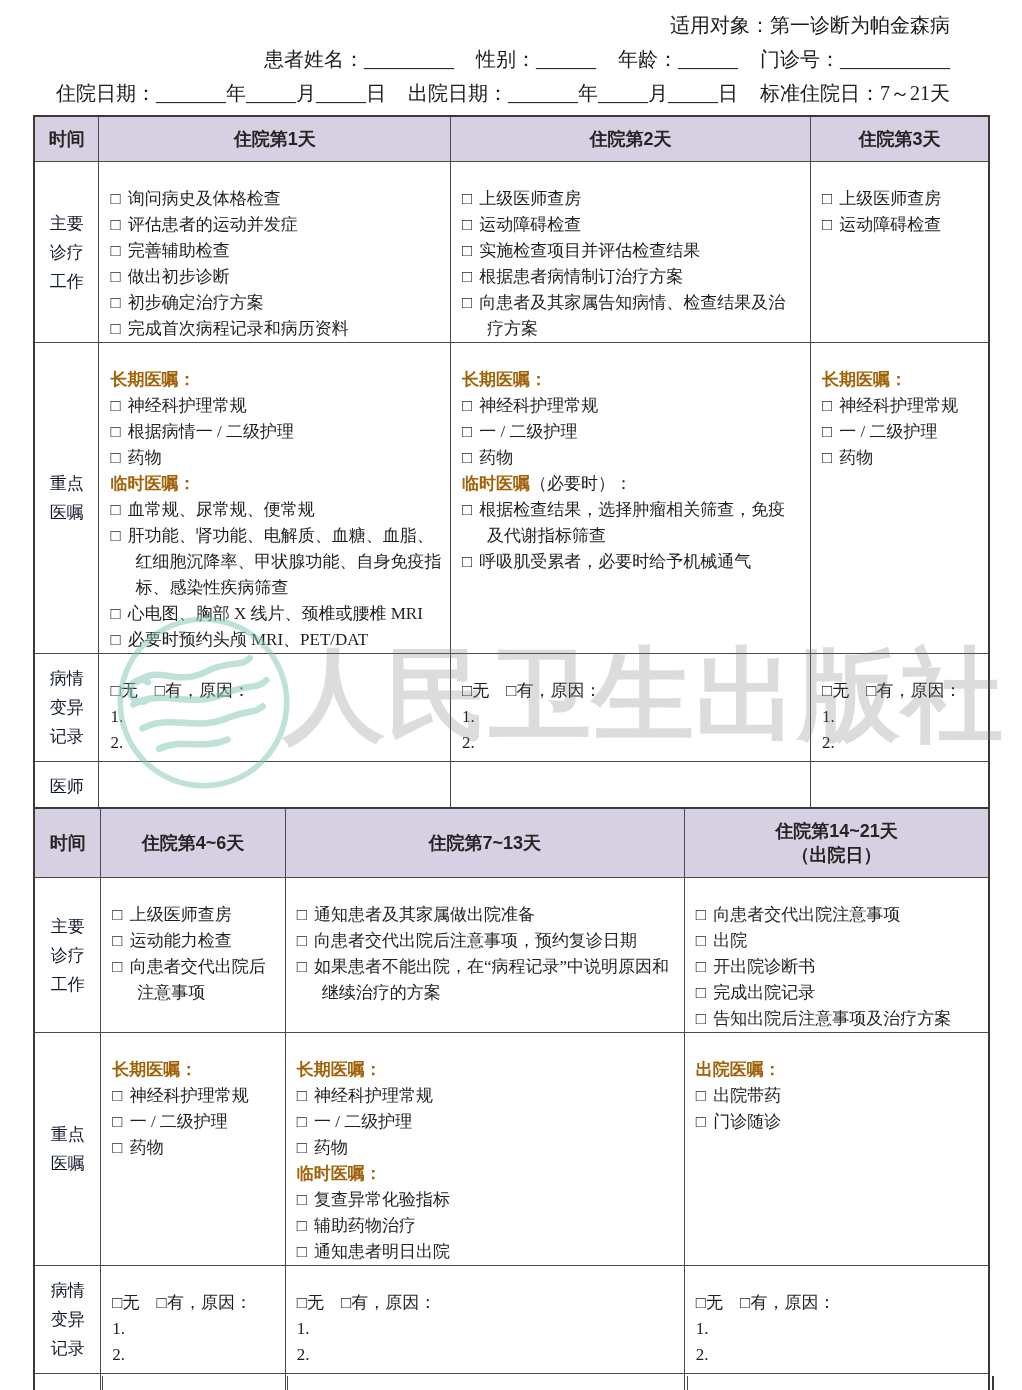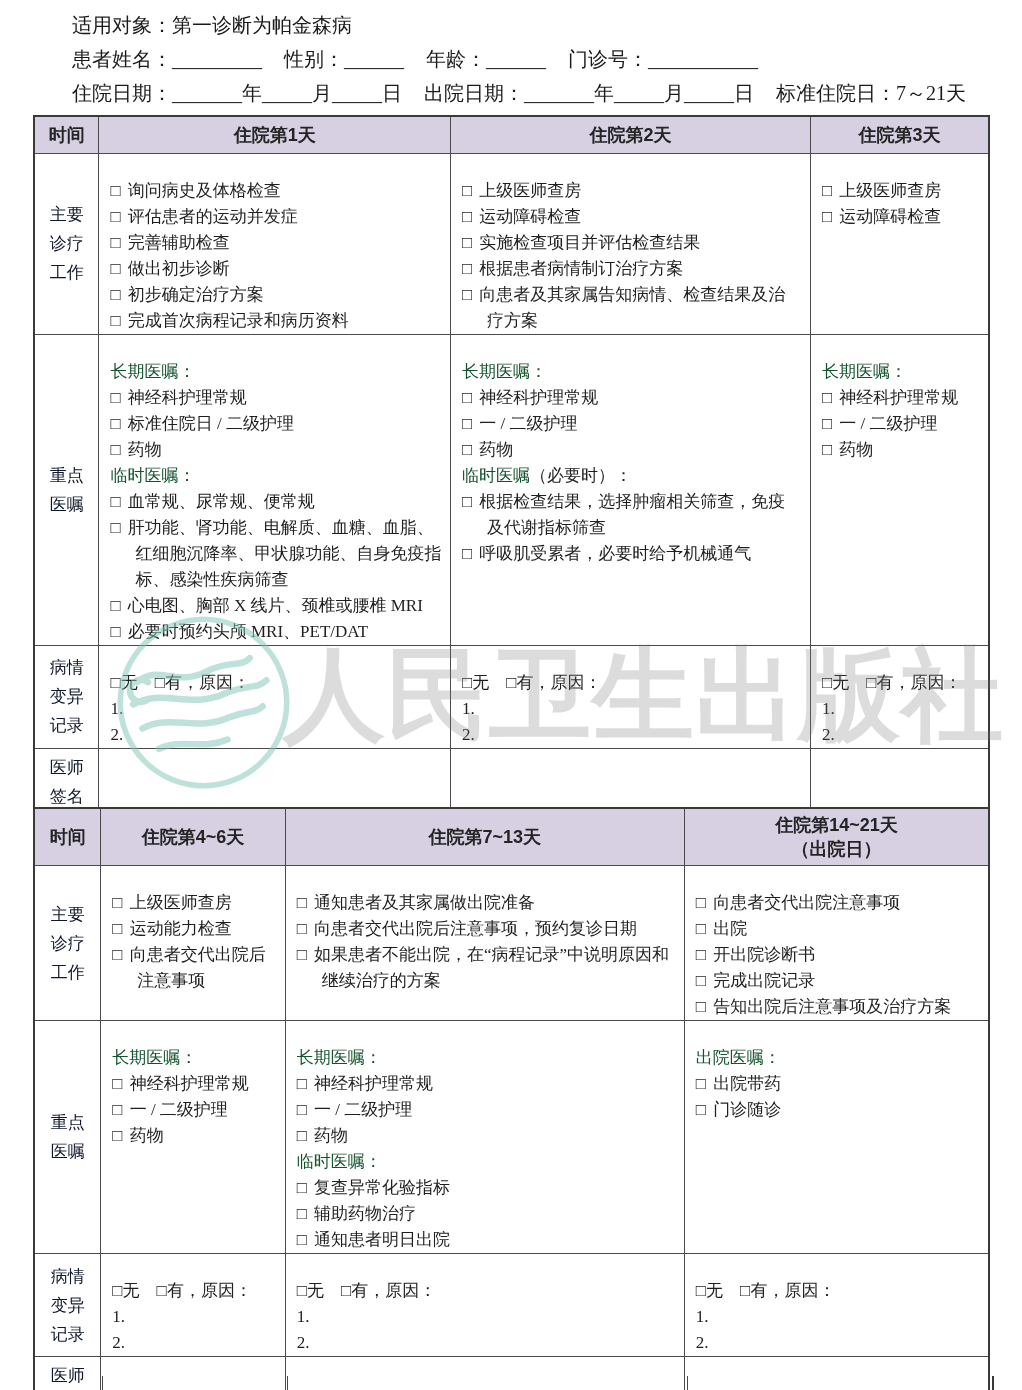--- a/index.html
+++ b/index.html
@@ -9,35 +9,35 @@
     background:#ffffff;
     overflow:hidden;
     color:#1c1c1c;
     font-family:"Liberation Serif","DejaVu Serif",serif;
   }
   
   #form-head{
     position:absolute;left:72px;top:8px;width:900px;
     font-size:20px;line-height:34px;color:#1a1a1a;
   }
-  #form-head .fh-line{white-space:nowrap;display:flex;}
+  #form-head .fh-line{white-space:nowrap;display:flex;justify-content:flex-end;}
   #form-head .fh-line .seg{margin-right:22px;}
   
   table.cp{
     position:absolute;left:33px;width:957px;
     border-collapse:collapse;table-layout:fixed;
     border:2px solid #3a3a3a;
     background:transparent;
   }
   #table1{top:115px;}
   #table2{top:807px;}
   table.cp th,table.cp td{
     border:1px solid #4a4a4a;
     vertical-align:top;
-    padding:4px;
+    padding:10px;
   }
   table.cp thead th{
     background:#d7cfe2;
     font-family:"Liberation Sans","DejaVu Sans",sans-serif;
     font-weight:bold;font-size:18px;color:#242424;
     text-align:center;vertical-align:middle;
     white-space:pre-line;line-height:24px;
   }
   #table1 thead tr{height:37px;}
   #table2 thead tr{height:57px;}
@@ -57,21 +57,21 @@
   }
   table.cp td{padding:24px 8px 0 11px;}
   .it{
     font-size:17px;line-height:26px;color:#1f1f1f;
     font-family:"Liberation Serif","DejaVu Serif",serif;
   }
   .it.check{padding-left:25px;text-indent:-25px;}
   .it .box{margin-right:7px;color:#2a2a2a;}
   .it.bold,.it .bold{
     font-family:"Liberation Sans","DejaVu Sans",sans-serif;
-    font-weight:normal;color:#14532d;
+    font-weight:bold;color:#a16207;
   }
   
   #sliver{
     position:absolute;left:33px;top:1376px;width:957px;height:14px;
     border-left:2px solid #3a3a3a;border-right:2px solid #3a3a3a;
     display:flex;
   }
   #sliver .sc{border-right:1px solid #4a4a4a;height:100%;}
   #sliver .sc:last-child{border-right:none;}
   
@@ -148,21 +148,21 @@
             <div class="it check"><span class="box">□</span><span>上级医师查房</span></div>
             <div class="it check"><span class="box">□</span><span>运动障碍检查</span></div>
           </td>
         </tr>
         <tr class="r1">
           <th class="rowlabel">重点
 医嘱</th>
           <td>
             <div class="it bold">长期医嘱：</div>
             <div class="it check"><span class="box">□</span><span>神经科护理常规</span></div>
-            <div class="it check"><span class="box">□</span><span>标准住院日 / 二级护理</span></div>
+            <div class="it check"><span class="box">□</span><span>根据病情一 / 二级护理</span></div>
             <div class="it check"><span class="box">□</span><span>药物</span></div>
             <div class="it bold">临时医嘱：</div>
             <div class="it check"><span class="box">□</span><span>血常规、尿常规、便常规</span></div>
             <div class="it check"><span class="box">□</span><span>肝功能、肾功能、电解质、血糖、血脂、红细胞沉降率、甲状腺功能、自身免疫指标、感染性疾病筛查</span></div>
             <div class="it check"><span class="box">□</span><span>心电图、胸部 X 线片、颈椎或腰椎 MRI</span></div>
             <div class="it check"><span class="box">□</span><span>必要时预约头颅 MRI、PET/DAT</span></div>
           </td>
           <td>
             <div class="it bold">长期医嘱：</div>
             <div class="it check"><span class="box">□</span><span>神经科护理常规</span></div>

